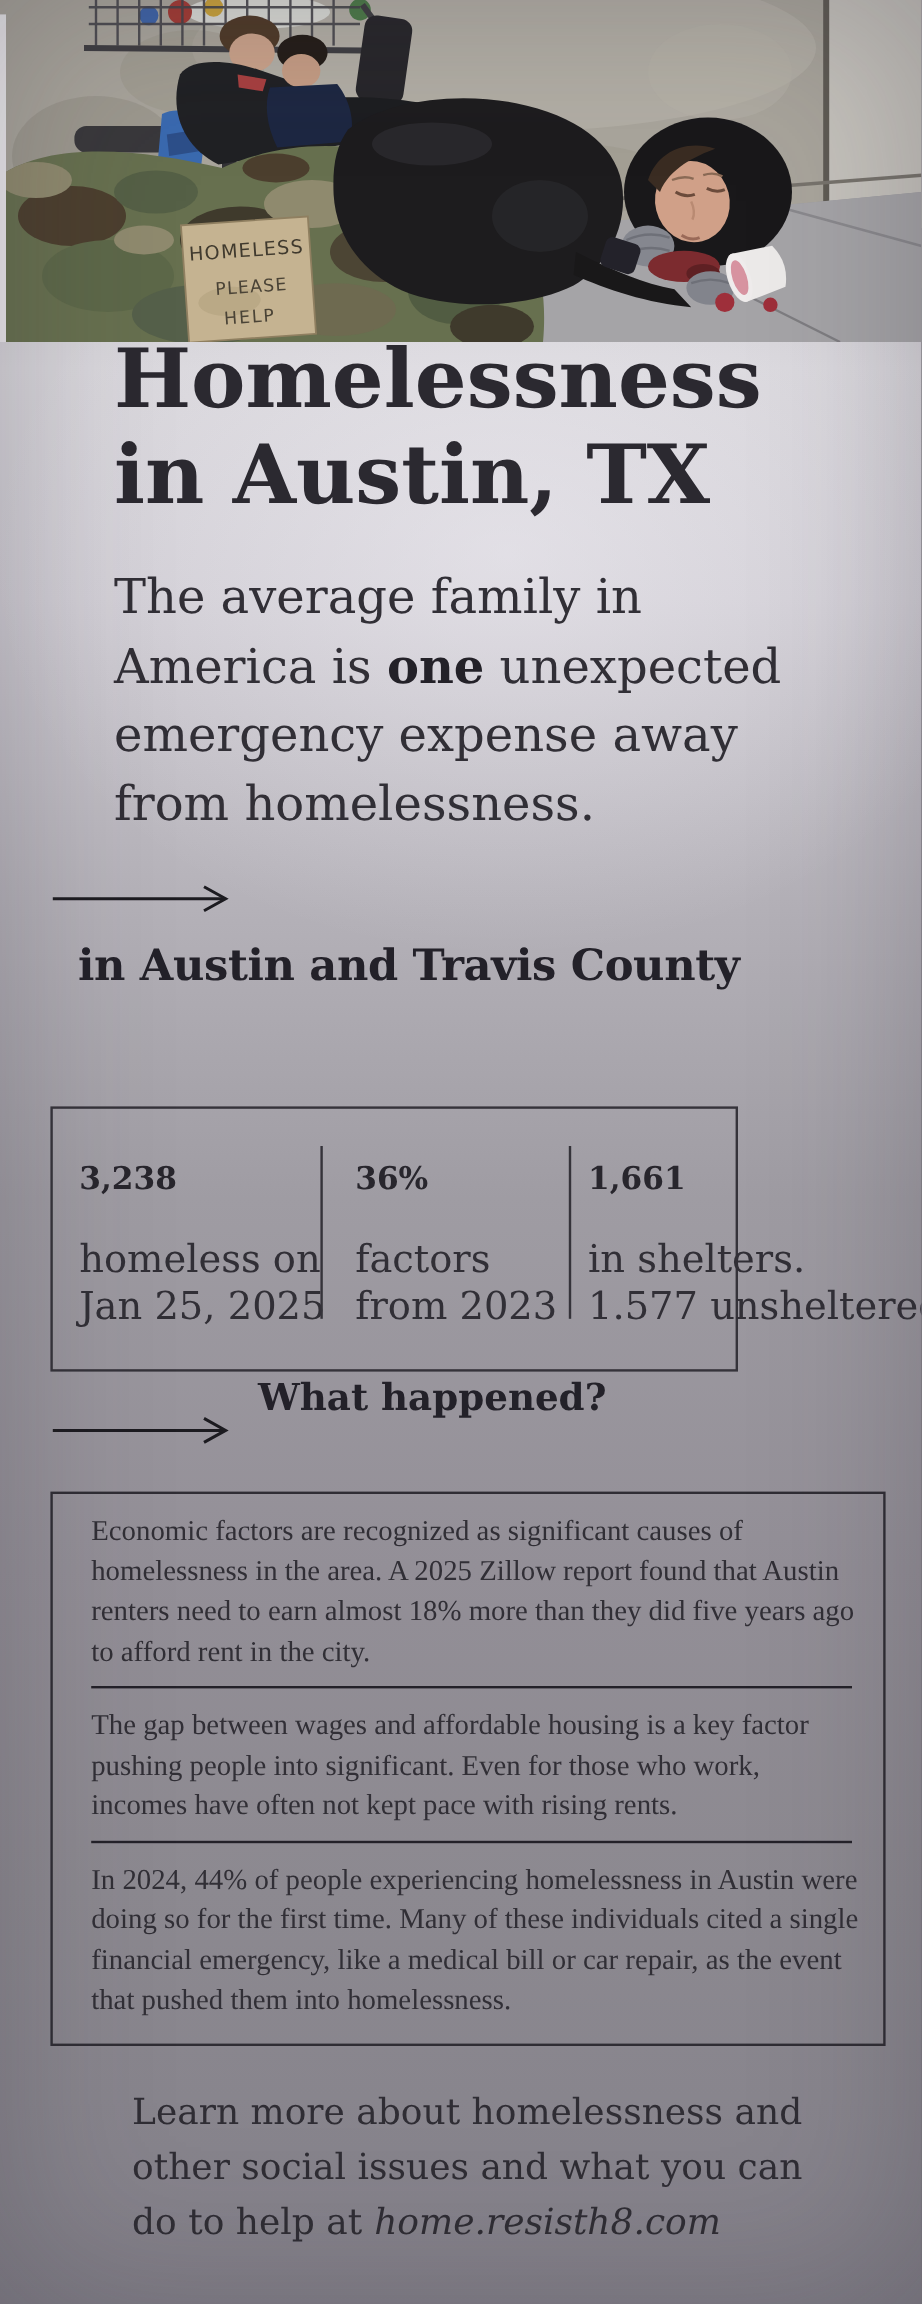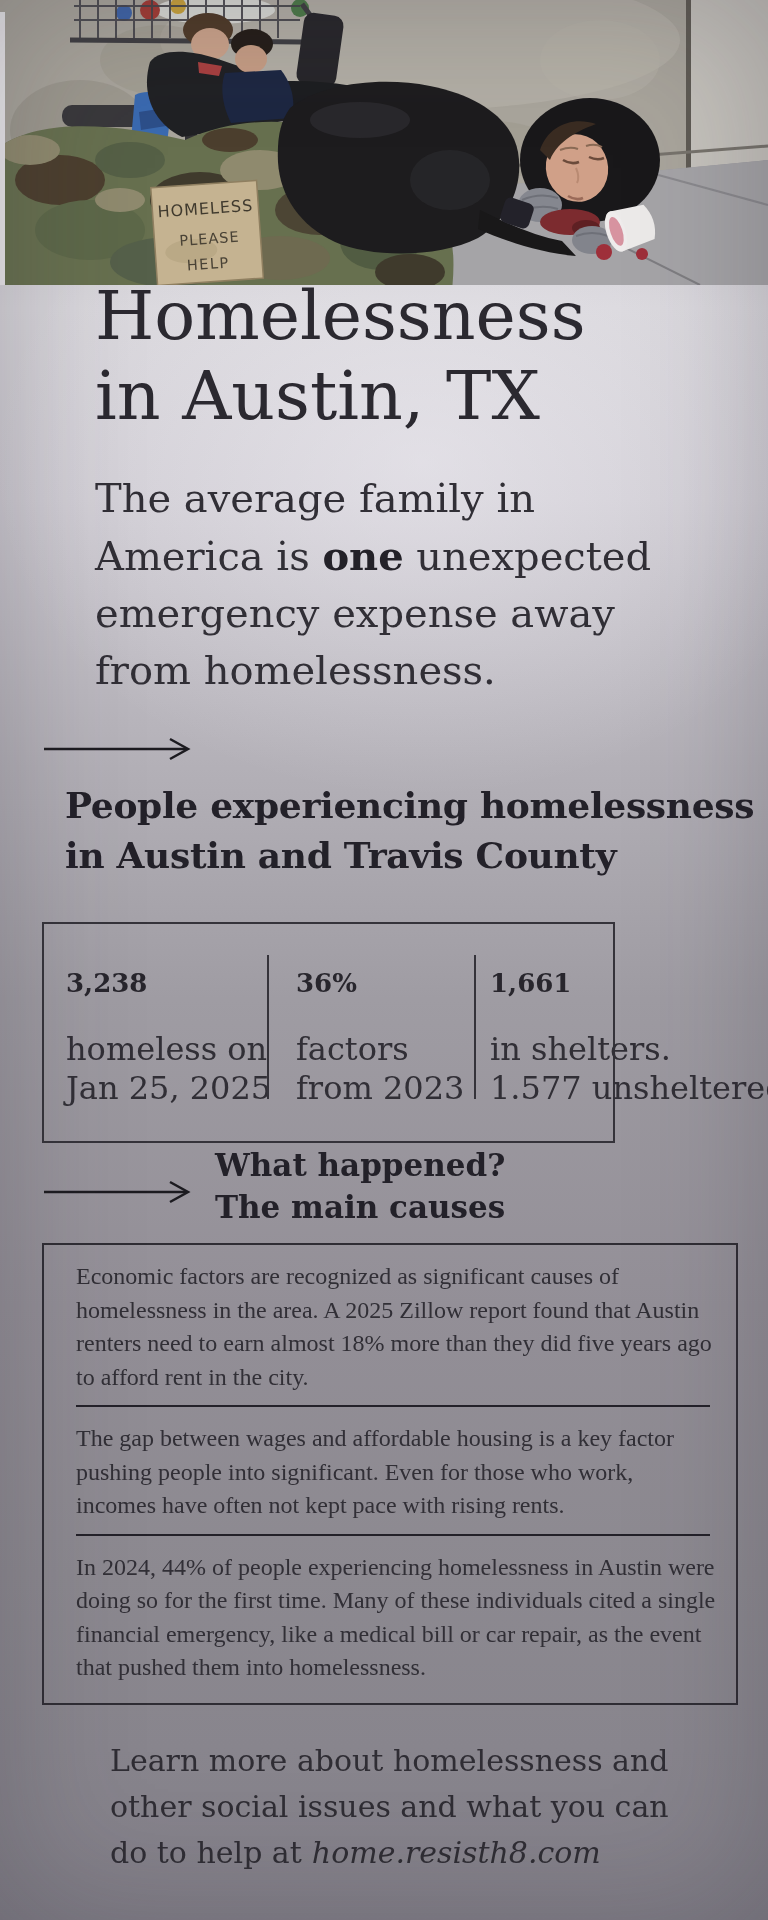--- a/index.html
+++ b/index.html
@@ -7,21 +7,21 @@
     position:relative;width:768px;height:1920px;overflow:hidden;margin:0 auto;
     background:
       radial-gradient(ellipse 620px 480px at 55% 24%, rgba(246,244,250,0.45), rgba(246,244,250,0) 70%),
       linear-gradient(180deg,#b9b6bd 0%,#d8d6db 16%,#cfccd3 26%,#b3b0b7 40%,#9f9ca3 52%,#938f97 68%,#8c8990 82%,#84818a 100%);
     font-family:"DejaVu Serif", serif;
   }
   .vignette{position:absolute;inset:0;pointer-events:none;box-shadow:inset 0 0 140px rgba(45,42,55,0.28);}
   .hero{position:absolute;left:0;top:0;width:768px;height:285px;}
   .hero svg{display:block;}
 
-  .title{position:absolute;left:95px;top:276px;margin:0;font-size:68px;font-weight:400;
+  .title{position:absolute;left:95px;top:276px;margin:0;font-size:68px;font-weight:700;
     line-height:80px;color:#2b2930;letter-spacing:0;}
   .title span{display:block;white-space:nowrap;}
 
   .intro{position:absolute;left:95px;top:470px;margin:0;font-size:40px;line-height:57px;color:#312f36;}
   .iline{display:block;white-space:nowrap;}
   .intro strong{font-weight:700;color:#232128;}
 
   .arrow{position:absolute;left:42px;width:150px;height:28px;}
   .arrow1{top:734px;}
   .arrow2{top:1177px;}
@@ -211,21 +211,20 @@
   </p>
 
   <div class="arrow arrow1">
     <svg width="150" height="28" viewBox="0 0 150 28">
       <line x1="2" y1="15" x2="144" y2="15" stroke="#1c1b20" stroke-width="2.5"></line>
       <path d="M128,5 L146,15 L128,25" fill="none" stroke="#1c1b20" stroke-width="2.5"></path>
     </svg>
   </div>
 
   <h2 class="stats-heading">
-    <span>People experiencing homelessness</span>
     <span>in Austin and Travis County</span>
   </h2>
 
   <div class="stats-box">
     <div class="stat-col c1">
       <div class="stat-value">3,238</div>
       <div class="stat-label">
         <span>homeless on</span>
         <span>Jan 25, 2025</span>
       </div>
@@ -249,21 +248,20 @@
   </div>
 
   <div class="arrow arrow2">
     <svg width="150" height="28" viewBox="0 0 150 28">
       <line x1="2" y1="15" x2="144" y2="15" stroke="#1c1b20" stroke-width="2.5"></line>
       <path d="M128,5 L146,15 L128,25" fill="none" stroke="#1c1b20" stroke-width="2.5"></path>
     </svg>
   </div>
   <h2 class="causes-heading">
     <span>What happened?</span>
-    <span>The main causes</span>
   </h2>
 
   <div class="causes-box">
     <p>Economic factors are recognized as significant causes of homelessness in the area. A 2025 Zillow report found that Austin renters need to earn almost 18% more than they did five years ago to afford rent in the city.</p>
     <hr class="cause-divider">
     <p>The gap between wages and affordable housing is a key factor pushing people into significant. Even for those who work, incomes have often not kept pace with rising rents.</p>
     <hr class="cause-divider">
     <p>In 2024, 44% of people experiencing homelessness in Austin were doing so for the first time. Many of these individuals cited a single financial emergency, like a medical bill or car repair, as the event that pushed them into homelessness.</p>
   </div>
 

